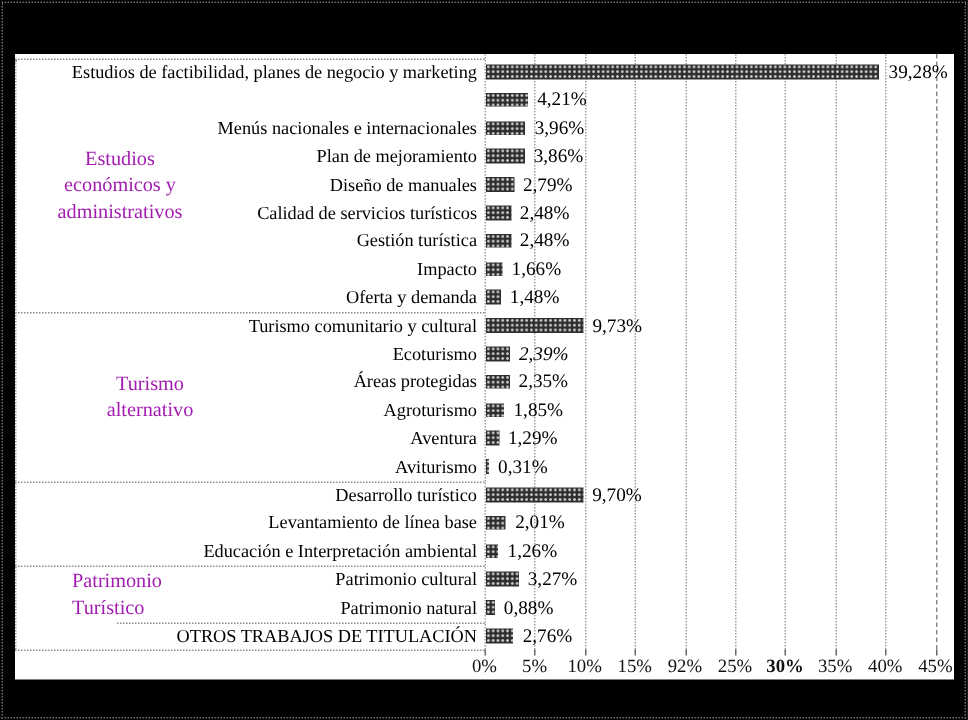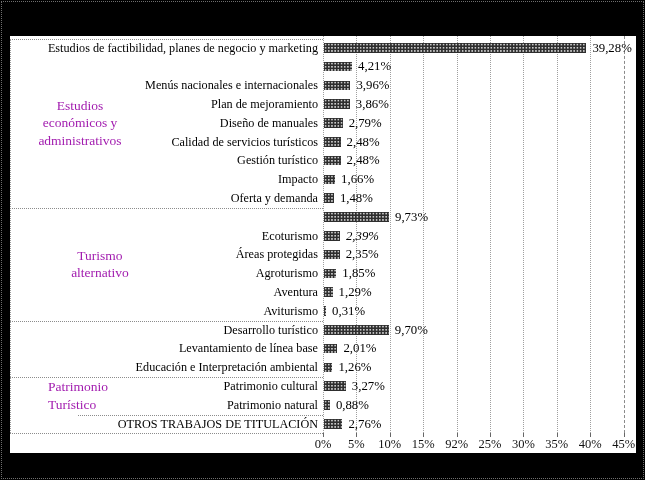--- a/index.html
+++ b/index.html
@@ -45,21 +45,21 @@
       <div class="tick" style="left: 413.2px; top: 397.3px;"></div>
       <div class="xlabel" style="left: 393.2px; top: 400.8px;">15%</div>
       <div class="gridline" style="left: 446.6px; top: 0px; height: 397.3px;"></div>
       <div class="tick" style="left: 446.6px; top: 397.3px;"></div>
       <div class="xlabel" style="left: 426.6px; top: 400.8px;">92%</div>
       <div class="gridline" style="left: 480px; top: 0px; height: 397.3px;"></div>
       <div class="tick" style="left: 480px; top: 397.3px;"></div>
       <div class="xlabel" style="left: 460px; top: 400.8px;">25%</div>
       <div class="gridline" style="left: 513.4px; top: 0px; height: 397.3px;"></div>
       <div class="tick" style="left: 513.4px; top: 397.3px;"></div>
-      <div class="xlabel" style="left: 493.4px; top: 400.8px;">30%</div>
+      <div class="xlabel" style="left: 493.4px; top: 400.8px; font-weight: bold;">30%</div>
       <div class="gridline" style="left: 546.8px; top: 0px; height: 397.3px;"></div>
       <div class="tick" style="left: 546.8px; top: 397.3px;"></div>
       <div class="xlabel" style="left: 526.8px; top: 400.8px;">35%</div>
       <div class="gridline" style="left: 580.2px; top: 0px; height: 397.3px;"></div>
       <div class="tick" style="left: 580.2px; top: 397.3px;"></div>
       <div class="xlabel" style="left: 560.2px; top: 400.8px;">40%</div>
       <div class="gridline last" style="left: 613.6px; top: 0px; height: 397.3px;"></div>
       <div class="tick" style="left: 613.6px; top: 397.3px;"></div>
       <div class="xlabel" style="left: 593.6px; top: 400.8px;">45%</div>
       <div class="item-label" style="top: 2.5px;">Estudios de factibilidad, planes de negocio y marketing</div>
@@ -72,29 +72,30 @@
       <div class="bar-value" style="left: 346.453px; top: 40.1px;">3,96%</div>
       <div class="item-label" style="top: 58.9px;">Plan de mejoramiento</div>
       <div class="bar" style="left: 314px; top: 63.4px; width: 25.7848px;"></div>
       <div class="bar-value" style="left: 345.785px; top: 58.9px;">3,86%</div>
       <div class="item-label" style="top: 77.7px;">Diseño de manuales</div>
       <div class="bar" style="left: 314px; top: 82.2px; width: 18.6372px;"></div>
       <div class="bar-value" style="left: 338.637px; top: 77.7px;">2,79%</div>
       <div class="item-label" style="top: 96.5px;">Calidad de servicios turísticos</div>
       <div class="bar" style="left: 314px; top: 101px; width: 16.5664px;"></div>
       <div class="bar-value" style="left: 336.566px; top: 96.5px;">2,48%</div>
-      <div class="item-label" style="top: 115.3px;">Gestión turístico</div>
+      <div class="item-label" style="top: 115.3px;">Gestión turística</div>
       <div class="bar" style="left: 314px; top: 119.8px; width: 16.5664px;"></div>
       <div class="bar-value" style="left: 336.566px; top: 115.3px;">2,48%</div>
       <div class="item-label" style="top: 134.1px;">Impacto</div>
       <div class="bar" style="left: 314px; top: 138.6px; width: 11.0888px;"></div>
       <div class="bar-value" style="left: 331.089px; top: 134.1px;">1,66%</div>
       <div class="item-label" style="top: 152.9px;">Oferta y demanda</div>
       <div class="bar" style="left: 314px; top: 157.4px; width: 9.8864px;"></div>
       <div class="bar-value" style="left: 329.886px; top: 152.9px;">1,48%</div>
+      <div class="item-label" style="top: 171.7px;">Turismo comunitario y cultural</div>
       <div class="bar" style="left: 314px; top: 176.2px; width: 64.9964px;"></div>
       <div class="bar-value" style="left: 384.996px; top: 171.7px;">9,73%</div>
       <div class="item-label" style="top: 190.5px;">Ecoturismo</div>
       <div class="bar" style="left: 314px; top: 195px; width: 15.9652px;"></div>
       <div class="bar-value" style="left: 335.965px; top: 190.5px; font-style: italic;">2,39%</div>
       <div class="item-label" style="top: 209.3px;">Áreas protegidas</div>
       <div class="bar" style="left: 314px; top: 213.8px; width: 15.698px;"></div>
       <div class="bar-value" style="left: 335.698px; top: 209.3px;">2,35%</div>
       <div class="item-label" style="top: 228.1px;">Agroturismo</div>
       <div class="bar" style="left: 314px; top: 232.6px; width: 12.358px;"></div>

